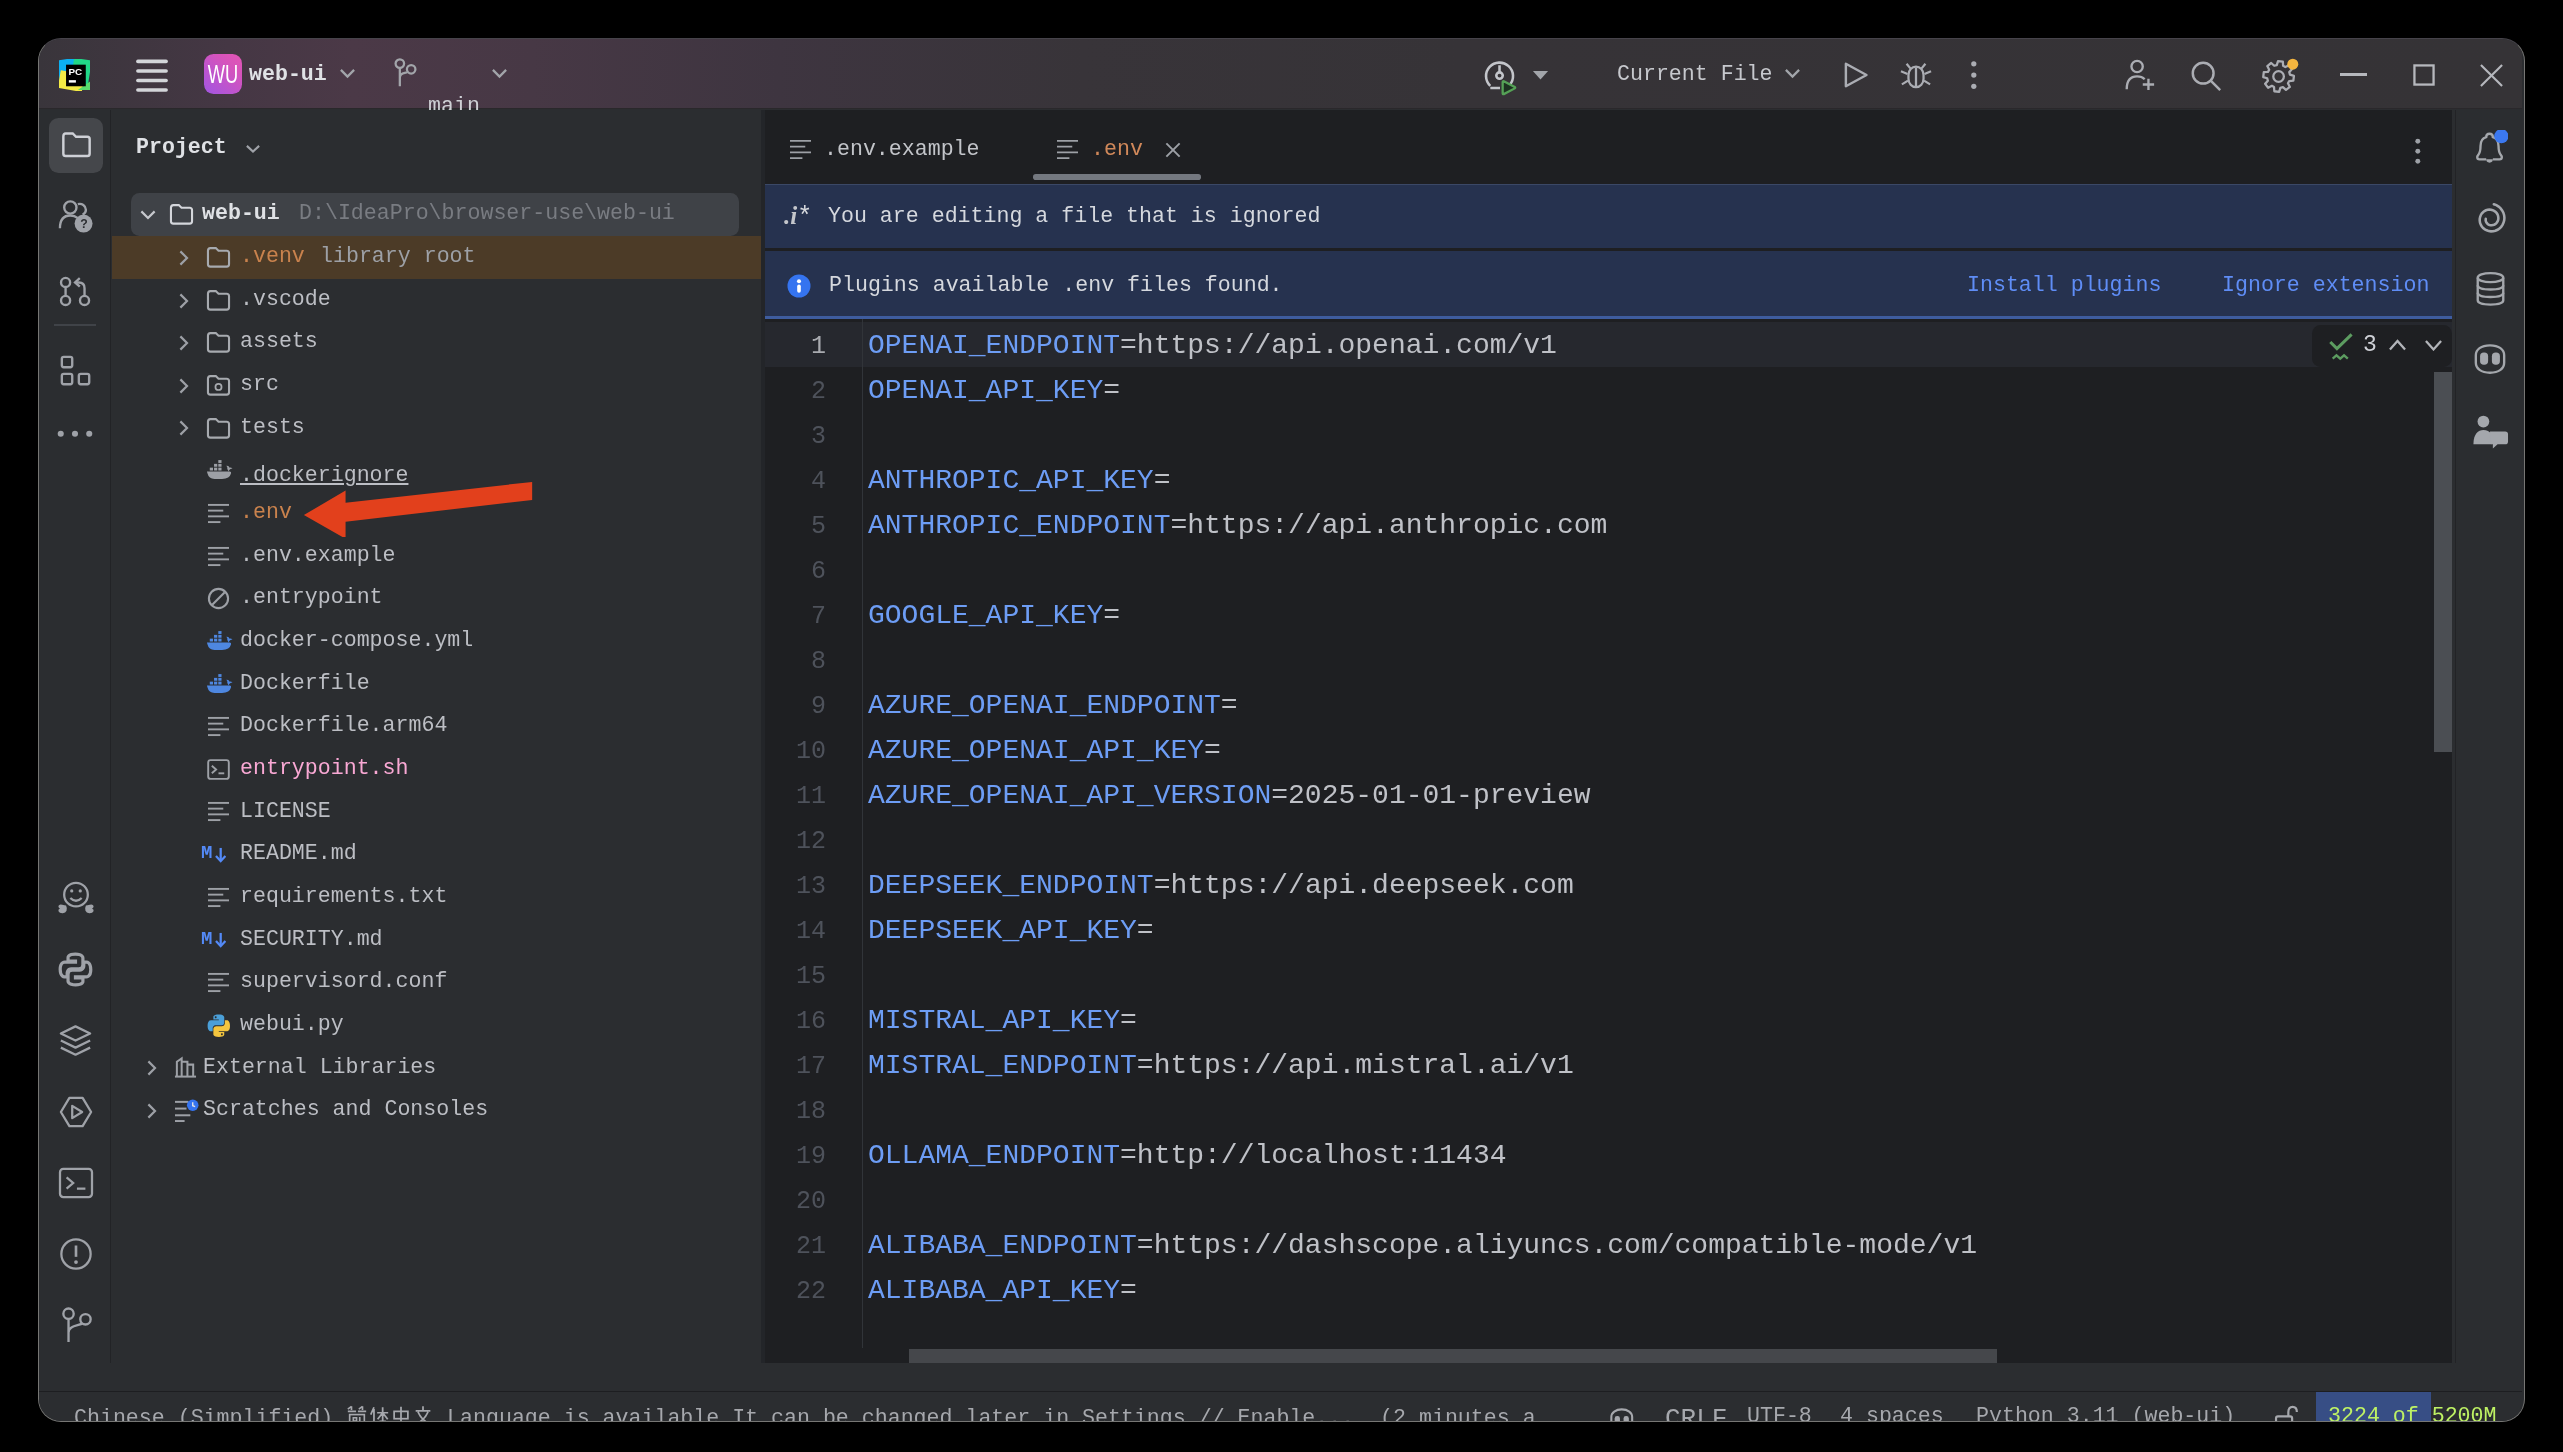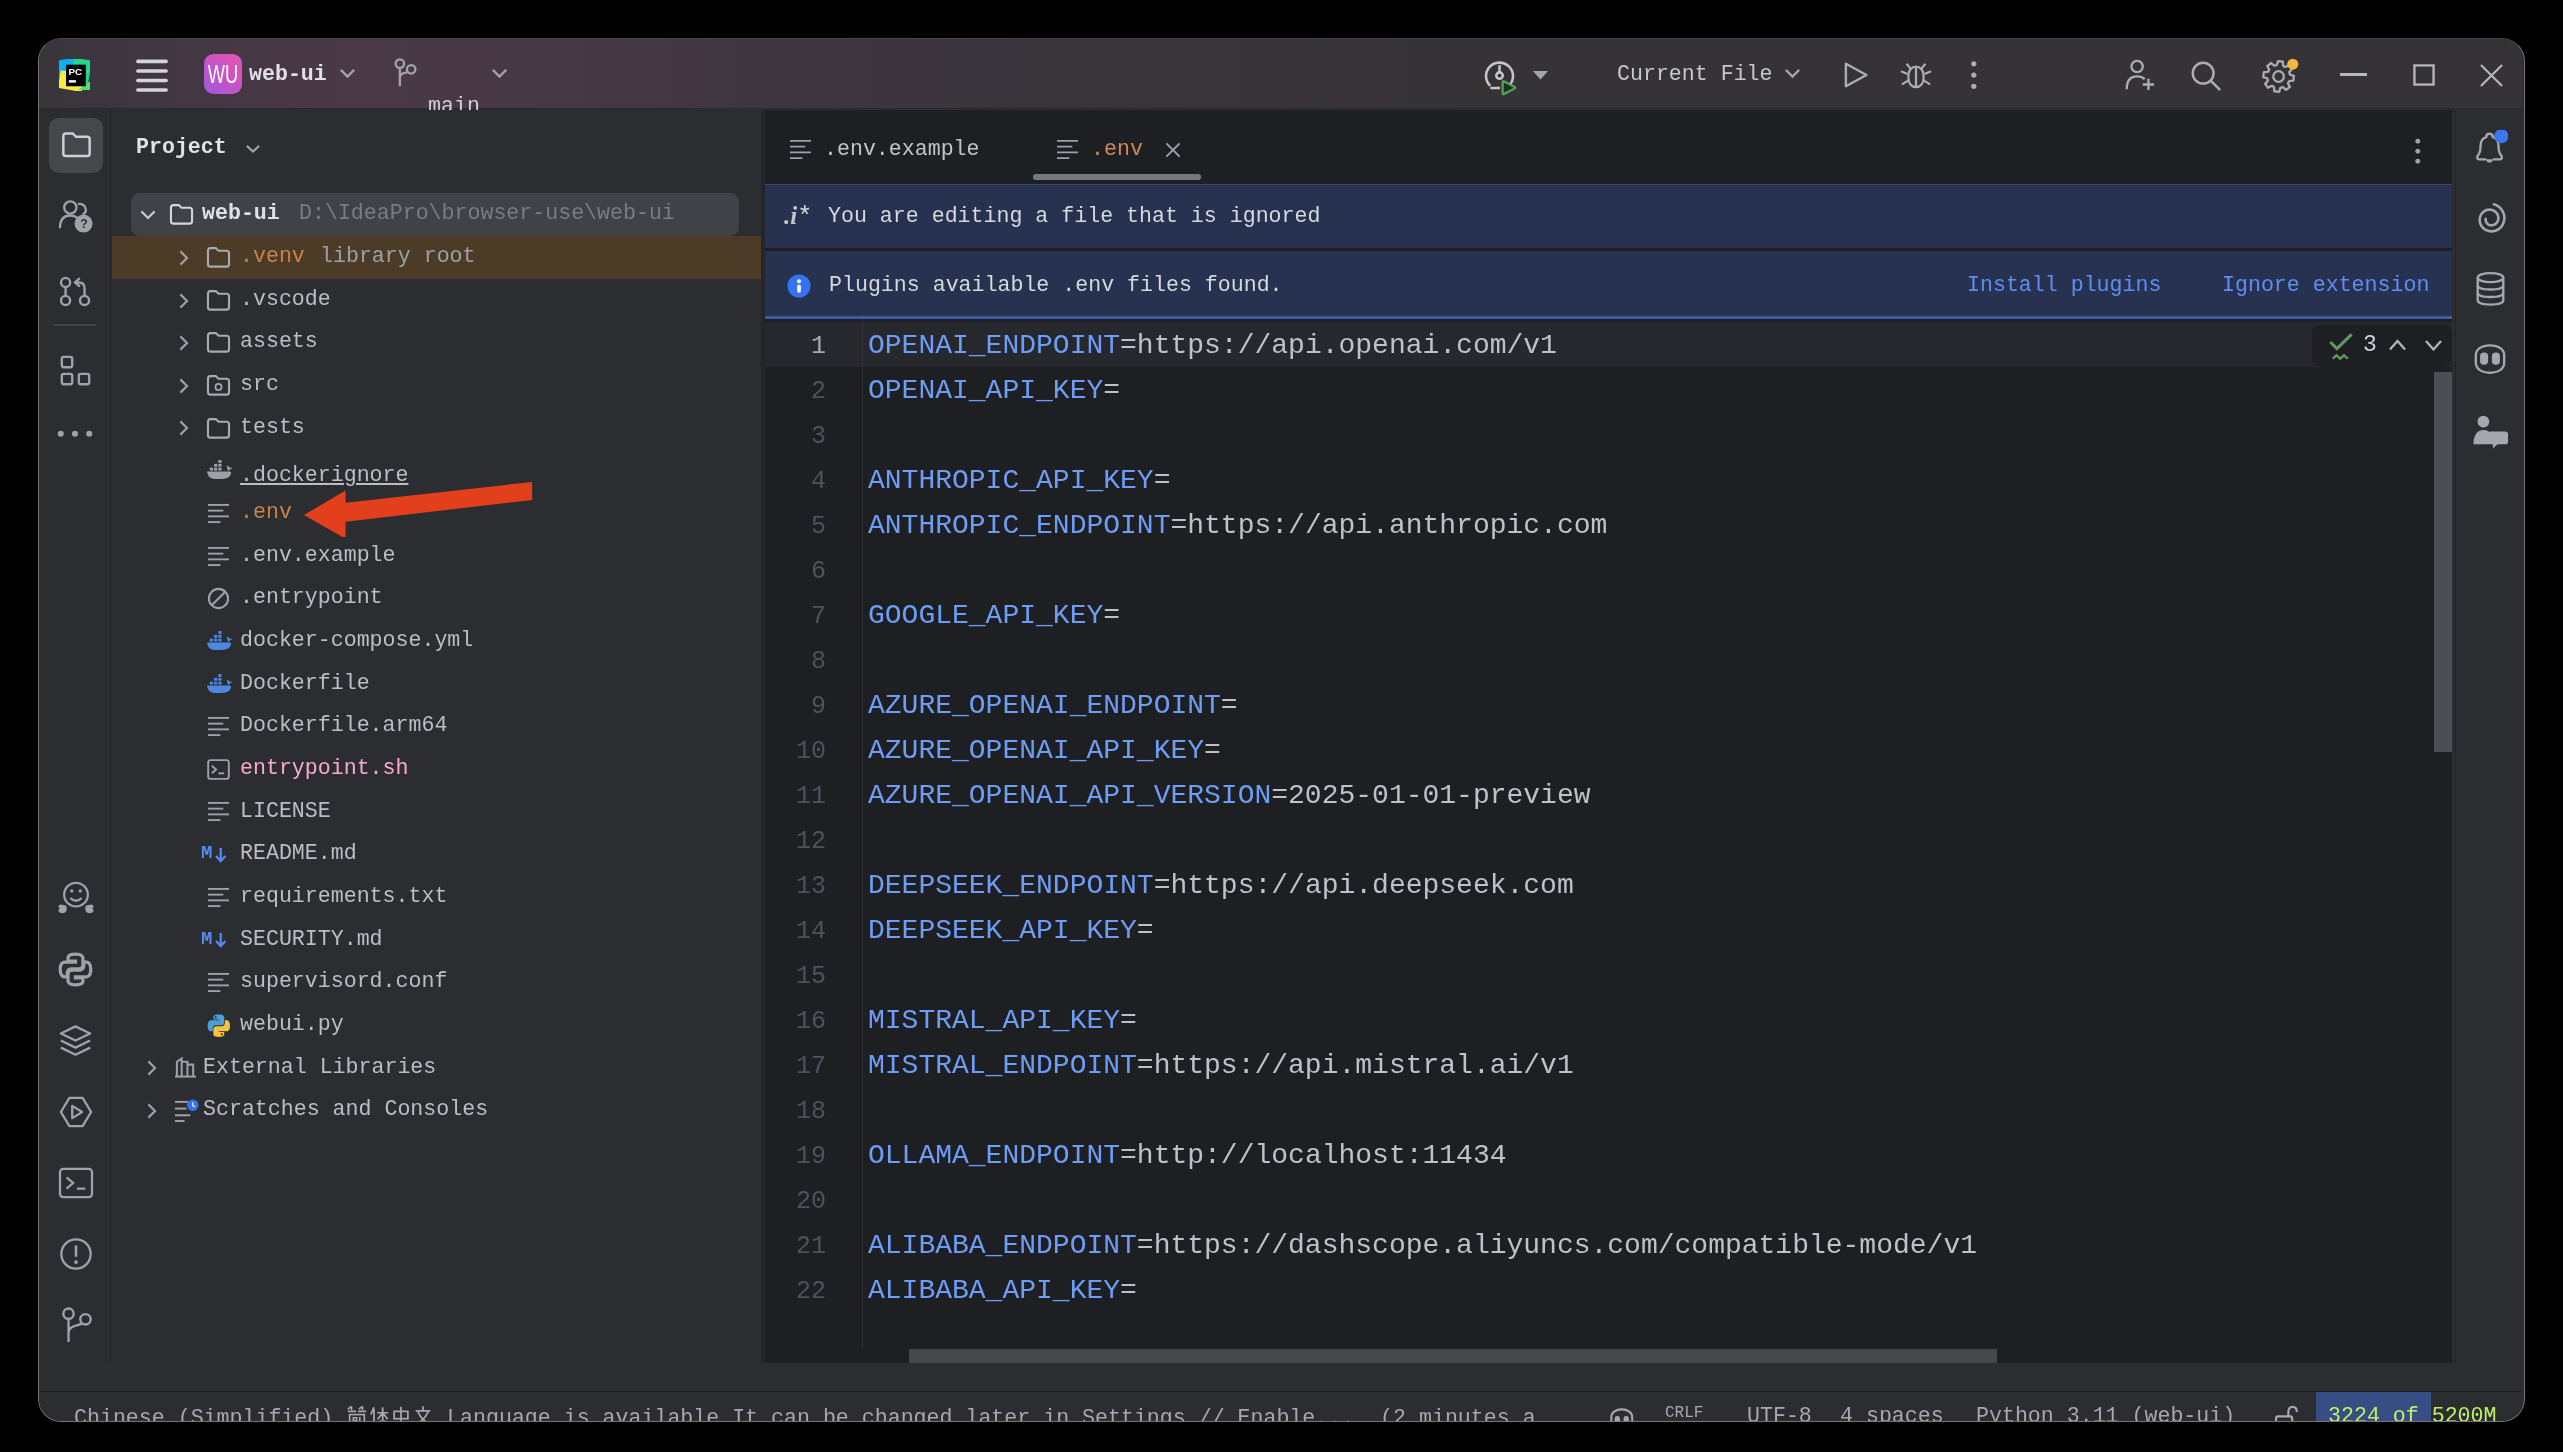--- a/index.html
+++ b/index.html
@@ -612,21 +612,21 @@
         </svg><svg style="display:inline-block;vertical-align:-2.8px;" width="22" height="23" viewBox="0 0 24 24">
           <g fill="none" stroke="#a6a8ad" stroke-width="1.9">
             <path d="M12,2 v4 M4,7 h16 M17.5,8 Q14,16.5 4.5,21.5 M6.5,8 Q10,16.5 19.5,21.5"></path>
           </g>
         </svg> Language is available It can be changed later in Settings // Enable...  (2 minutes a</div>
     <svg class="abs" style="left:1569px;top:15px;" width="27.5" height="26.5" viewBox="0 0 29 28">
       <path d="M14.5,2.5 C21,2.5 25.5,6 25.5,10.5 L25.5,17 C25.5,21.5 21,25 14.5,25 C8,25 3.5,21.5 3.5,17 L3.5,10.5 C3.5,6 8,2.5 14.5,2.5 Z" fill="none" stroke="#a6a8ad" stroke-width="2.2"></path>
       <rect x="7" y="9.5" width="5.6" height="8" rx="2.6" fill="#a6a8ad"></rect>
       <rect x="16.4" y="9.5" width="5.6" height="8" rx="2.6" fill="#a6a8ad"></rect>
     </svg>
-    <div class="abs mono" style="left:1626px;top:12.3px;font-size:16px;color:#a6a8ad;">CRLF</div>
+    <div class="abs mono" style="left:1626px;top:12.3px;font-size:26px;color:#a6a8ad;">CRLF</div>
     <div class="abs mono" style="left:1708px;top:12.3px;font-size:21.6px;color:#a6a8ad;">UTF-8</div>
     <div class="abs mono" style="left:1801px;top:12.3px;font-size:21.6px;color:#a6a8ad;">4 spaces</div>
     <div class="abs mono" style="left:1937px;top:12.3px;font-size:21.6px;color:#a6a8ad;">Python 3.11 (web-ui)</div>
     <svg class="abs" style="left:2234px;top:12.3px;" width="25" height="28.4" viewBox="0 0 26 30">
       <g fill="none" stroke="#a6a8ad" stroke-width="2.3">
         <rect x="3" y="13" width="17" height="13" rx="2"></rect>
         <path d="M16,13 L16,8.5 Q16,3 20.5,3 Q25,3 25,8.5"></path>
       </g>
     </svg>
     <div class="abs" style="left:2277px;top:0;width:115px;height:58px;background:#374e85;"></div>

